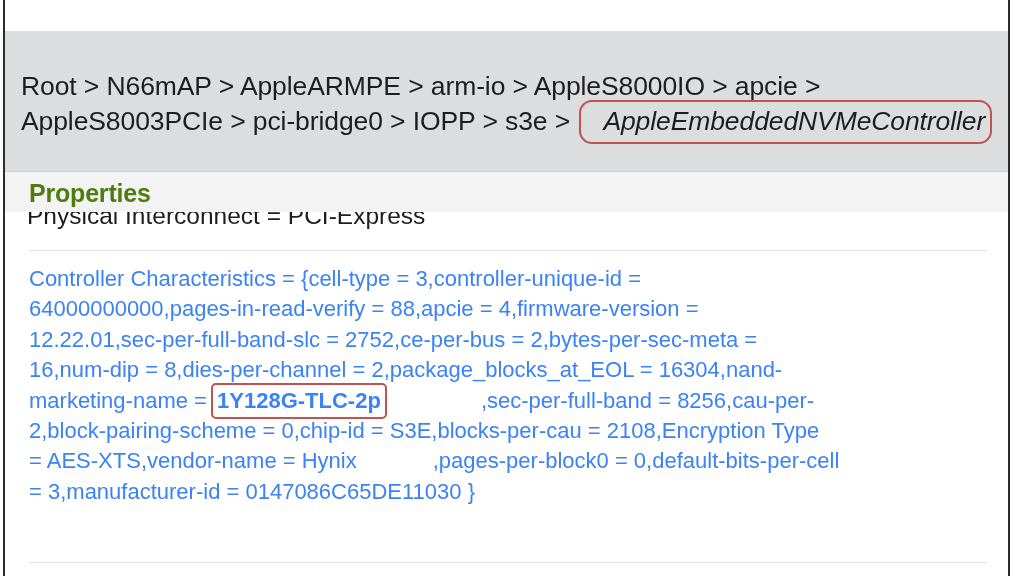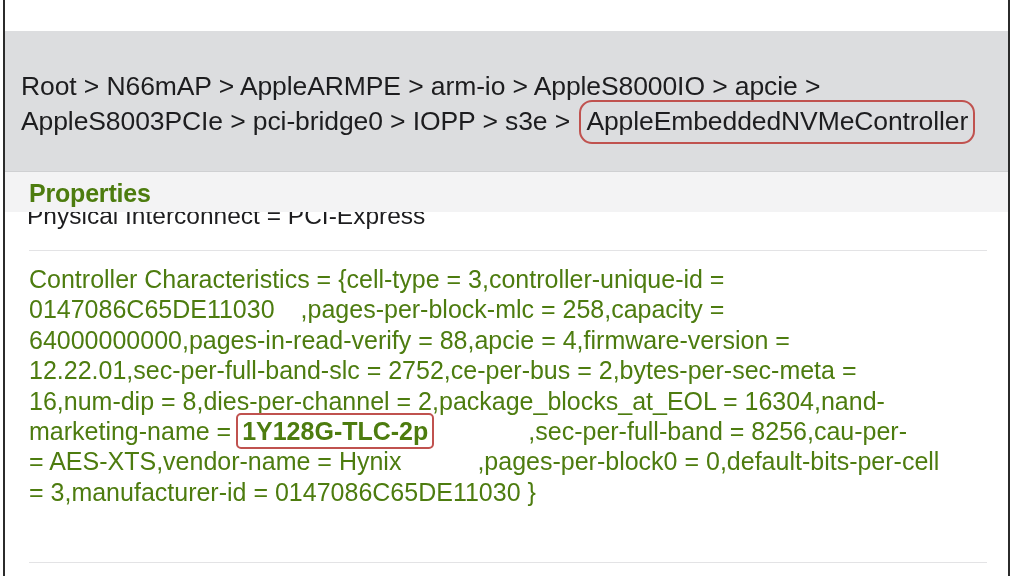--- a/index.html
+++ b/index.html
@@ -62,22 +62,23 @@
   .bc-line {
     font-size: 26.5px;
     line-height: 34px;
     color: #1d1d1f;
     white-space: nowrap;
     letter-spacing: -0.1px;
   }
   .bc-line .hl-wrap {
     position: relative;
     display: inline-block;
-    padding: 1px 7px 2px 7px;
+    padding: 1px 7px 2px 24px;
     margin-left: 2px;
+    font-style: italic;
   }
   .bc-line .hl-wrap::after {
     content: "";
     position: absolute;
     left: 0; top: -3px;
     right: 0; bottom: -4px;
     border: 2.6px solid #c0524f;
     border-radius: 13px;
     pointer-events: none;
   }
@@ -130,23 +131,23 @@
     background: #e3e3e5;
   }
   .divider.d1 { top: 38px; }
   .divider.d2 { top: 350px; }
 
   .prop-block {
     position: absolute;
     left: 24px;
     top: 52px;
     width: 972px;
-    font-size: 25px;
+    font-size: 22px;
     line-height: 30.4px;
-    color: #4d7c0f;
+    color: #3b82f6;
   }
   .prop-block .prow {
     white-space: nowrap;
     height: 30.4px;
   }
 
   
   .box-hl {
     position: relative;
     display: inline-block;
@@ -193,30 +194,28 @@
   </div>
 
   <div class="body-area">
 
     <div class="clipped-row">Physical Interconnect = PCI-Express</div>
 
     <div class="divider d1"></div>
 
     <div class="prop-block">
       <div class="prow">Controller Characteristics = {cell-type = 3,controller-unique-id =</div>
-      <div class="prow">
-        <span>0147086C65DE11030</span><span class="gap-sm"></span><span>,pages-per-block-mlc = 258,capacity =</span>
-      </div>
       <div class="prow">64000000000,pages-in-read-verify = 88,apcie = 4,firmware-version =</div>
       <div class="prow">12.22.01,sec-per-full-band-slc = 2752,ce-per-bus = 2,bytes-per-sec-meta =</div>
       <div class="prow">16,num-dip = 8,dies-per-channel = 2,package_blocks_at_EOL = 16304,nand-</div>
       <div class="prow">
         <span>marketing-name =</span>
         <span class="box-hl"><span>1Y128G-TLC-2p</span></span><span class="gap-wide"></span><span>,sec-per-full-band = 8256,cau-per-</span>
       </div>
+      <div class="prow">2,block-pairing-scheme = 0,chip-id = S3E,blocks-per-cau = 2108,Encryption Type</div>
       <div class="prow">
         <span>= AES-XTS,vendor-name = Hynix</span><span class="gap-mid"></span><span>,pages-per-block0 = 0,default-bits-per-cell</span>
       </div>
       <div class="prow">= 3,manufacturer-id = 0147086C65DE11030   }</div>
     </div>
 
     <div class="divider d2"></div>
   </div>
 
 </div>

